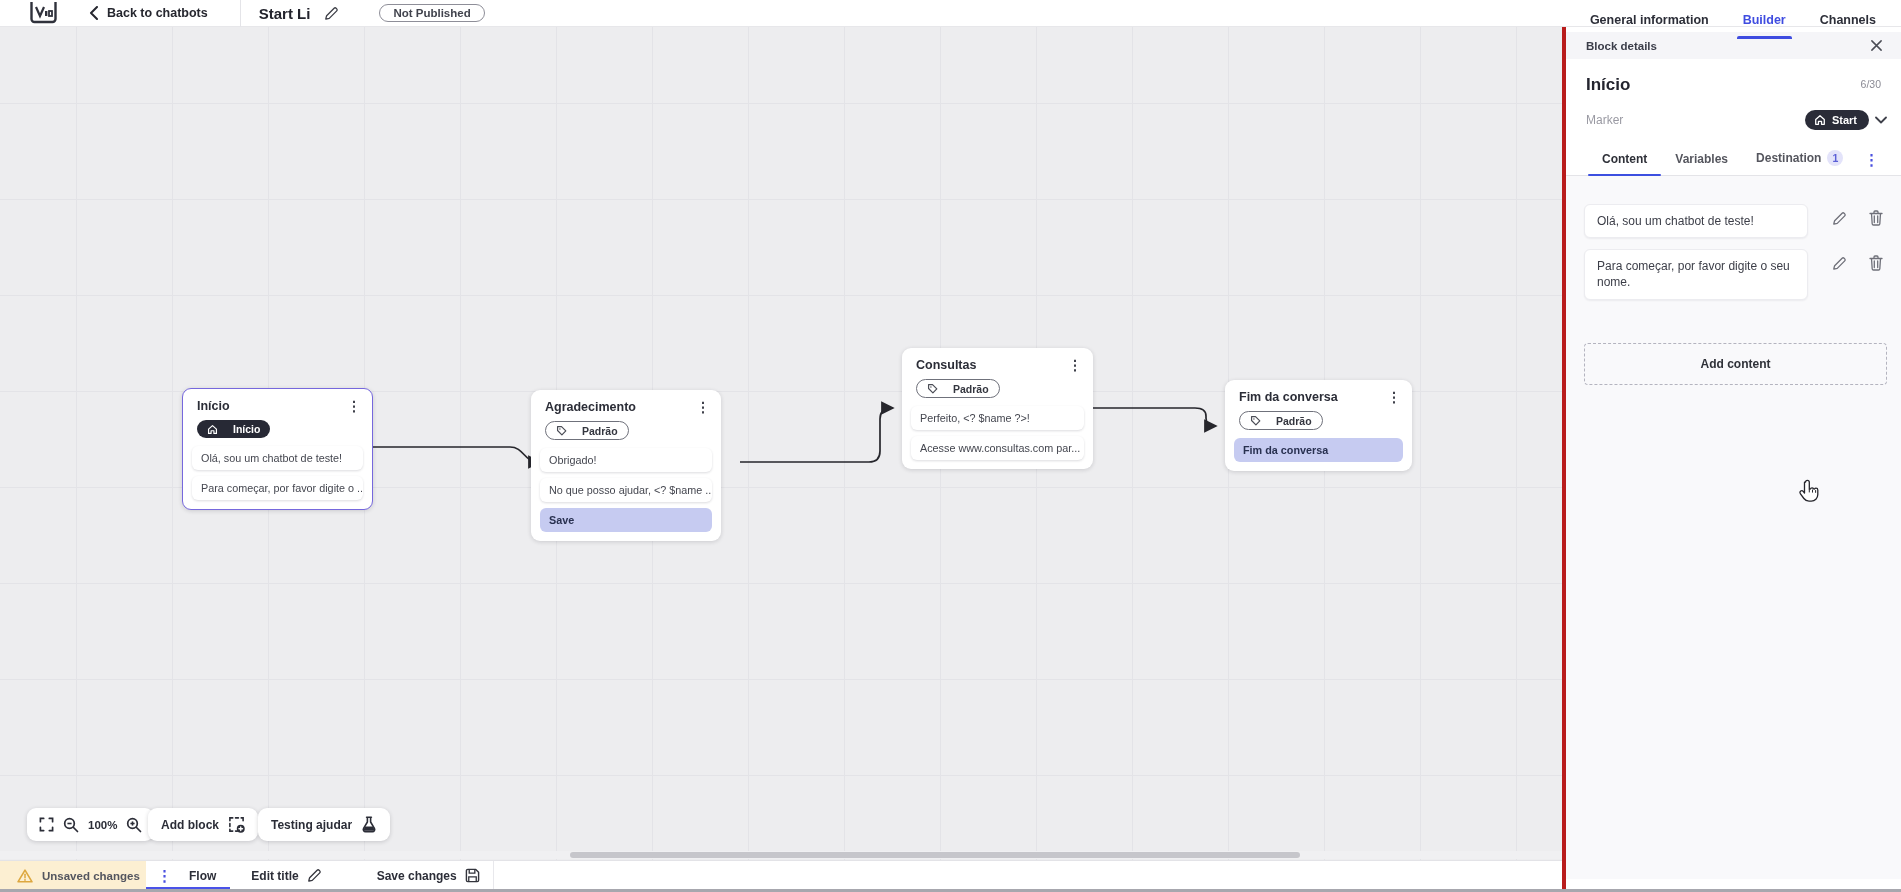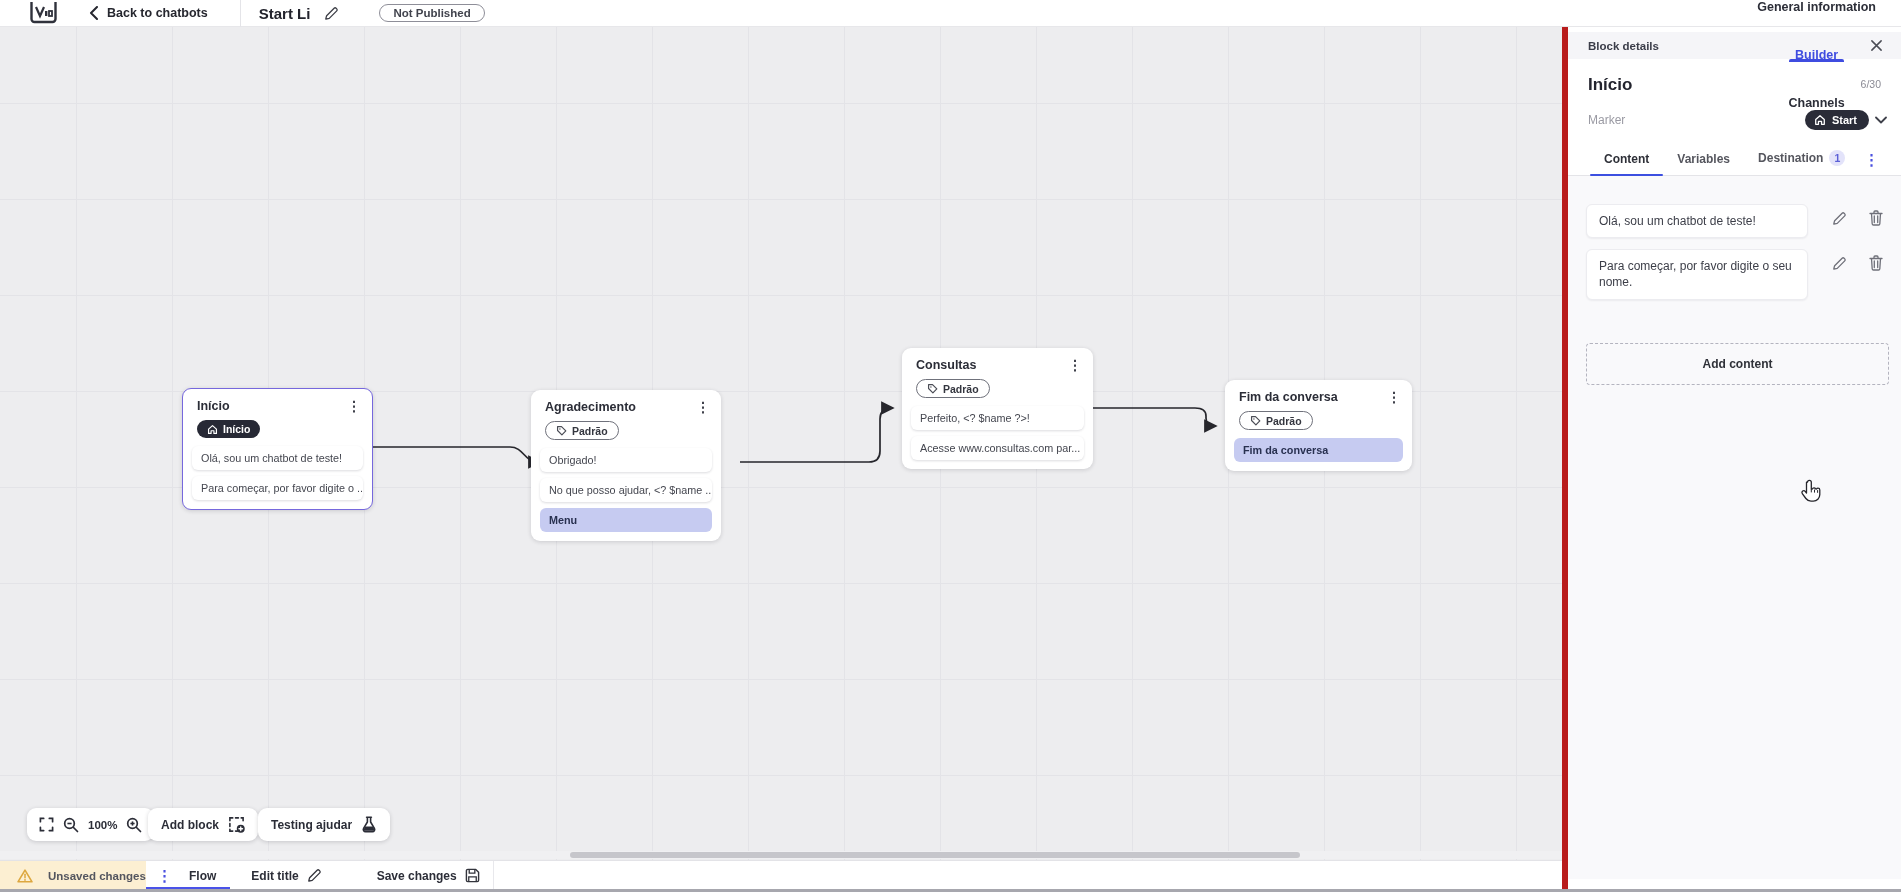--- a/index.html
+++ b/index.html
@@ -10,39 +10,39 @@
   .topbar { position:absolute; left:0; top:0; width:1901px; height:27px; background:#fff; border-bottom:1px solid #e7e7ea; display:flex; align-items:center; z-index:30; }
   .tb-left { display:flex; align-items:center; height:100%; }
   .logo { margin-left:30px; width:27px; height:22px; display:flex; align-items:center; justify-content:center; }
   .back-btn { display:flex; align-items:center; gap:9px; margin-left:32px; cursor:pointer; }
   .back-label { font-size:12.5px; font-weight:700; color:#26272f; }
   .tb-divider { width:1px; height:27px; background:#e4e4e8; margin-left:32px; }
   .bot-title { margin-left:18px; font-size:15px; font-weight:700; color:#22232c; }
   .icon-btn { background:none; border:none; cursor:pointer; display:inline-flex; align-items:center; justify-content:center; padding:0; }
   .tb-pencil { margin-left:14px; }
   .status-pill { margin-left:40px; border:1.2px solid #8e8e98; border-radius:999px; padding:2px 13px; font-size:11.5px; font-weight:600; color:#41434d; }
-  .tb-tabs { position:absolute; right:25px; top:0; height:39px; display:flex; align-items:center; gap:34px;flex-direction:column; }
+  .tb-tabs { position:absolute; right:25px; top:0; height:39px; display:flex; align-items:center; gap:34px; }
   .tb-tab { font-size:12.5px; font-weight:700; color:#2c2e38; position:relative; height:100%; display:flex; align-items:center; cursor:pointer; }
   .tb-tab.active { color:#3f4ce0; }
   .tb-tab.active::after { content:""; position:absolute; left:-6px; right:-6px; bottom:0; height:3px; background:#3f4ce0; border-radius:2px 2px 0 0; }
 
   
   .canvas { position:absolute; left:0; top:27px; width:1562px; height:833px;
     background-color:#ededef;
     background-image:linear-gradient(#e3e3e7 1px, transparent 1px), linear-gradient(90deg,#e3e3e7 1px, transparent 1px);
     background-size:96px 96px; background-position:-20px -20px; overflow:hidden; }
   .connections { position:absolute; inset:0; pointer-events:none; }
 
   .block { position:absolute; background:#fff; border-radius:9px; box-shadow:0 1px 4px rgba(25,25,40,.16); padding:10px 9px 9px 9px; }
   .block.selected { border:1.5px solid #7668dd; }
   .blk-head { display:flex; justify-content:space-between; align-items:flex-start; padding:0 2px 0 5px; }
   .blk-title { font-size:12.5px; font-weight:700; color:#2b2d37; }
   .kebab { color:#3f414b; font-size:14px; font-weight:700; line-height:1; cursor:pointer; letter-spacing:0; }
   .kebab.blue { color:#4a50e0; font-size:15px; }
-  .pill { display:inline-flex; align-items:center; gap:5px; border-radius:999px; font-size:10.5px; font-weight:700; padding:3px 10px; margin:7px 0 2px 5px; }
+  .pill { display:inline-flex; align-items:center; gap:15px; border-radius:999px; font-size:10.5px; font-weight:700; padding:3px 10px; margin:7px 0 2px 5px; }
   .pill.dark { background:#272935; color:#fff; }
   .pill.outline { border:1.3px solid #6f717b; color:#34363f; background:#fff; padding:2.5px 10px; }
   .blk-row { margin-top:6px; background:#fff; border-radius:6px; box-shadow:0 1px 2.5px rgba(20,20,40,.15); padding:6px 9px; font-size:10.8px; color:#44464f; white-space:nowrap; overflow:hidden; }
   .blk-row.hl { background:#c6cbf1; color:#283050; font-weight:700; box-shadow:none; }
   .b0 { left:182px; top:361px; width:191px; }
   .b1 { left:531px; top:363px; width:190px; }
   .b2 { left:902px; top:321px; width:191px; }
   .b3 { left:1225px; top:353px; width:187px; }
 
   
@@ -51,21 +51,21 @@
   .zoom-label { font-size:11.5px; font-weight:700; color:#2b2d37; }
   .ctl-btn { background:none; border:none; cursor:pointer; display:flex; align-items:center; }
   .add-block-card { left:148px; padding:0 13px; gap:9px; cursor:pointer; }
   .testing-card { left:258px; padding:0 13px; gap:9px; cursor:pointer; }
   .ctl-label { font-size:12px; font-weight:700; color:#2b2d37; }
 
   .hscroll-track { position:absolute; left:0; top:824px; width:1562px; height:8px; background:#f0f0f2; }
   .hscroll-thumb { position:absolute; left:570px; top:1px; width:730px; height:6px; background:#c6c6cb; border-radius:3px; cursor:pointer; }
 
   
-  .panel { position:absolute; left:1562px; top:27px; width:339px; height:863px; background:#fff; border-left:6px solid #b91c1c; z-index:20; }
+  .panel { position:absolute; left:1562px; top:27px; width:339px; height:863px; background:#fff; border-left:4px solid #b91c1c; z-index:20; }
   .panel-band { margin-top:5px; height:27px; background:#f5f5f8; display:flex; align-items:center; justify-content:space-between; padding:0 18px 0 20px; }
   .panel-band-label { font-size:11.5px; font-weight:600; color:#3b3d49; }
   .panel-title-row { display:flex; justify-content:space-between; align-items:flex-start; padding:16px 20px 0 20px; }
   .panel-title { font-size:17px; font-weight:700; color:#23242e; }
   .panel-counter { font-size:10.5px; color:#8a8a94; margin-top:3px; }
   .marker-row { display:flex; justify-content:space-between; align-items:center; padding:15px 14px 0 20px; }
   .marker-label { font-size:12px; color:#9a9aa3; }
   .marker-right { display:flex; align-items:center; gap:6px; }
   .start-pill { display:inline-flex; align-items:center; gap:6px; background:#2a2c38; color:#fff; border:none; border-radius:999px; padding:4px 12px 4px 9px; font-size:11px; font-weight:700; cursor:pointer; font-family:inherit; }
   .panel-tabs { display:flex; align-items:flex-end; margin-top:14px; padding:0 22px; border-bottom:1px solid #e4e4e8; position:relative; }
@@ -76,21 +76,21 @@
   .panel-tabs .kebab.blue { position:absolute; right:22px; bottom:8px; }
   .panel-content { background:#f9f9fb; height:calc(100% - 160px); padding:28px 18px 0 18px; position:relative; }
   .msg-row { display:flex; align-items:flex-start; margin-bottom:11px; }
   .msg-card { width:225px; background:#fff; border:1px solid #ececf0; border-radius:6px; padding:8px 12px; font-size:12px; color:#3c3e48; line-height:1.35; box-shadow:0 1px 2px rgba(20,20,40,.06); cursor:text; }
   .msg-icons { display:flex; gap:22px; margin-left:24px; margin-top:6px; }
   .add-content { margin-top:32px; width:303px; height:42px; background:transparent; border:1.3px dashed #b4b4bf; border-radius:4px; font-size:12px; font-weight:600; color:#2f3138; cursor:pointer; font-family:inherit; }
   .hand-cursor { position:absolute; left:231px; top:303px; pointer-events:none; }
 
   
   .bottombar { position:absolute; left:0; top:860px; width:1562px; height:30px; background:#fff; border-top:1px solid #e3e3e7; display:flex; align-items:center; z-index:25; }
-  .unsaved { height:100%; width:146px; background:#fcefd2; display:flex; align-items:center; gap:15px; padding-left:17px; }
+  .unsaved { height:100%; width:146px; background:#fcefd2; display:flex; align-items:center; gap:9px; padding-left:17px; }
   .unsaved-label { font-size:11.5px; font-weight:700; color:#53555f; }
   .bb-kebab { margin-left:11px; }
   .flow-tab { margin-left:17px; font-size:12px; font-weight:700; color:#2c2e38; cursor:pointer; }
   .flow-underline { position:absolute; left:146px; bottom:0; width:84px; height:3px; background:#4a52e8; }
   .bb-btn { display:flex; align-items:center; gap:8px; background:none; border:none; cursor:pointer; font-family:inherit; font-size:12px; font-weight:700; color:#2c2e38; }
   .bb-edit { margin-left:35px; }
   .bb-save { margin-left:55px; }
   .bb-divider { position:absolute; left:493px; top:0; height:100%; width:1px; background:#e8e8ec; }
   .bottom-strip { position:absolute; left:0; top:889px; width:1901px; height:3px; background:#a7a7ae; z-index:40; }
 
@@ -165,21 +165,21 @@
     </div>
     <span class="pill outline">
       <svg width="11" height="11" viewBox="0 0 14 14">
           <path d="M2 2 H7 L12.5 7.5 L7.5 12.5 L2 7 Z" fill="none" stroke="#4a4c55" stroke-width="1.5" stroke-linejoin="round"></path>
           <circle cx="5" cy="5" r="0.9" fill="#4a4c55"></circle>
         </svg>
       <span>Padrão</span>
     </span>
     <div class="blk-row">Obrigado!</div>
     <div class="blk-row">No que posso ajudar, &lt;? $name ...</div>
-    <div class="blk-row hl">Menu</div>
+    <div class="blk-row hl">Save</div>
   </div>
 
   <div class="block b2">
     <div class="blk-head">
       <span class="blk-title">Consultas</span>
       <span class="kebab">⋮</span>
     </div>
     <span class="pill outline">
       <svg width="11" height="11" viewBox="0 0 14 14">
           <path d="M2 2 H7 L12.5 7.5 L7.5 12.5 L2 7 Z" fill="none" stroke="#4a4c55" stroke-width="1.5" stroke-linejoin="round"></path>

